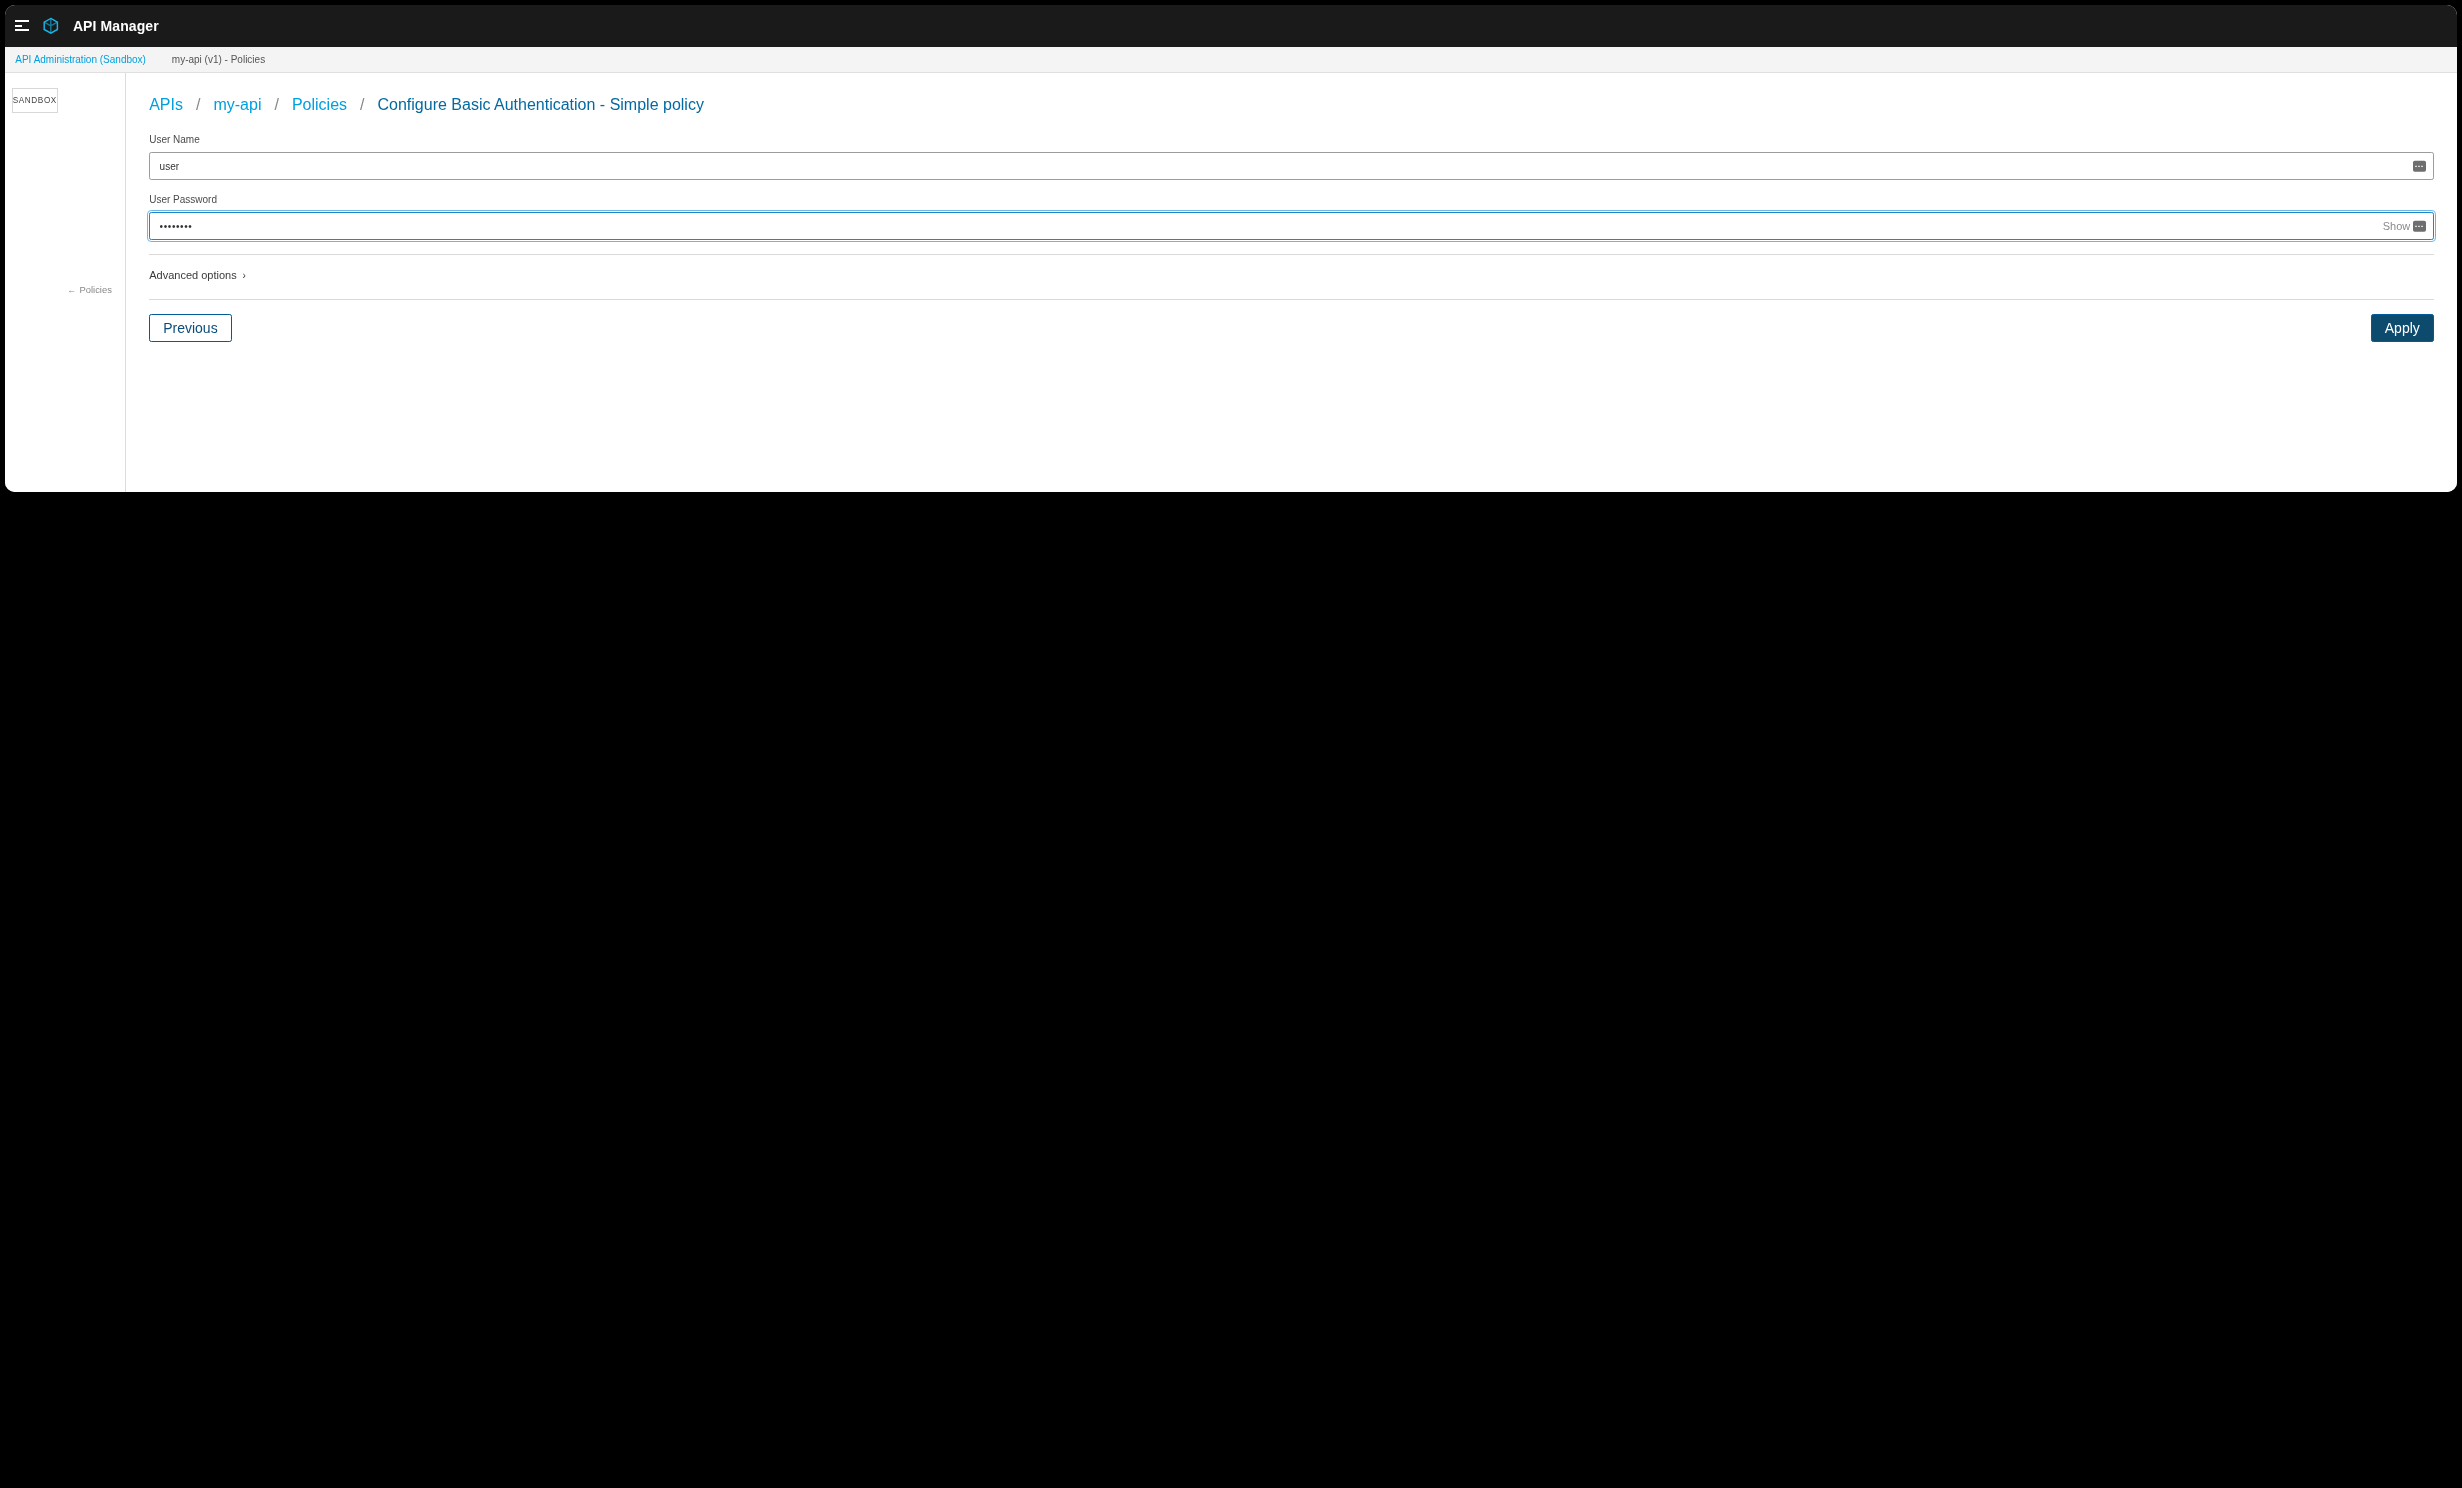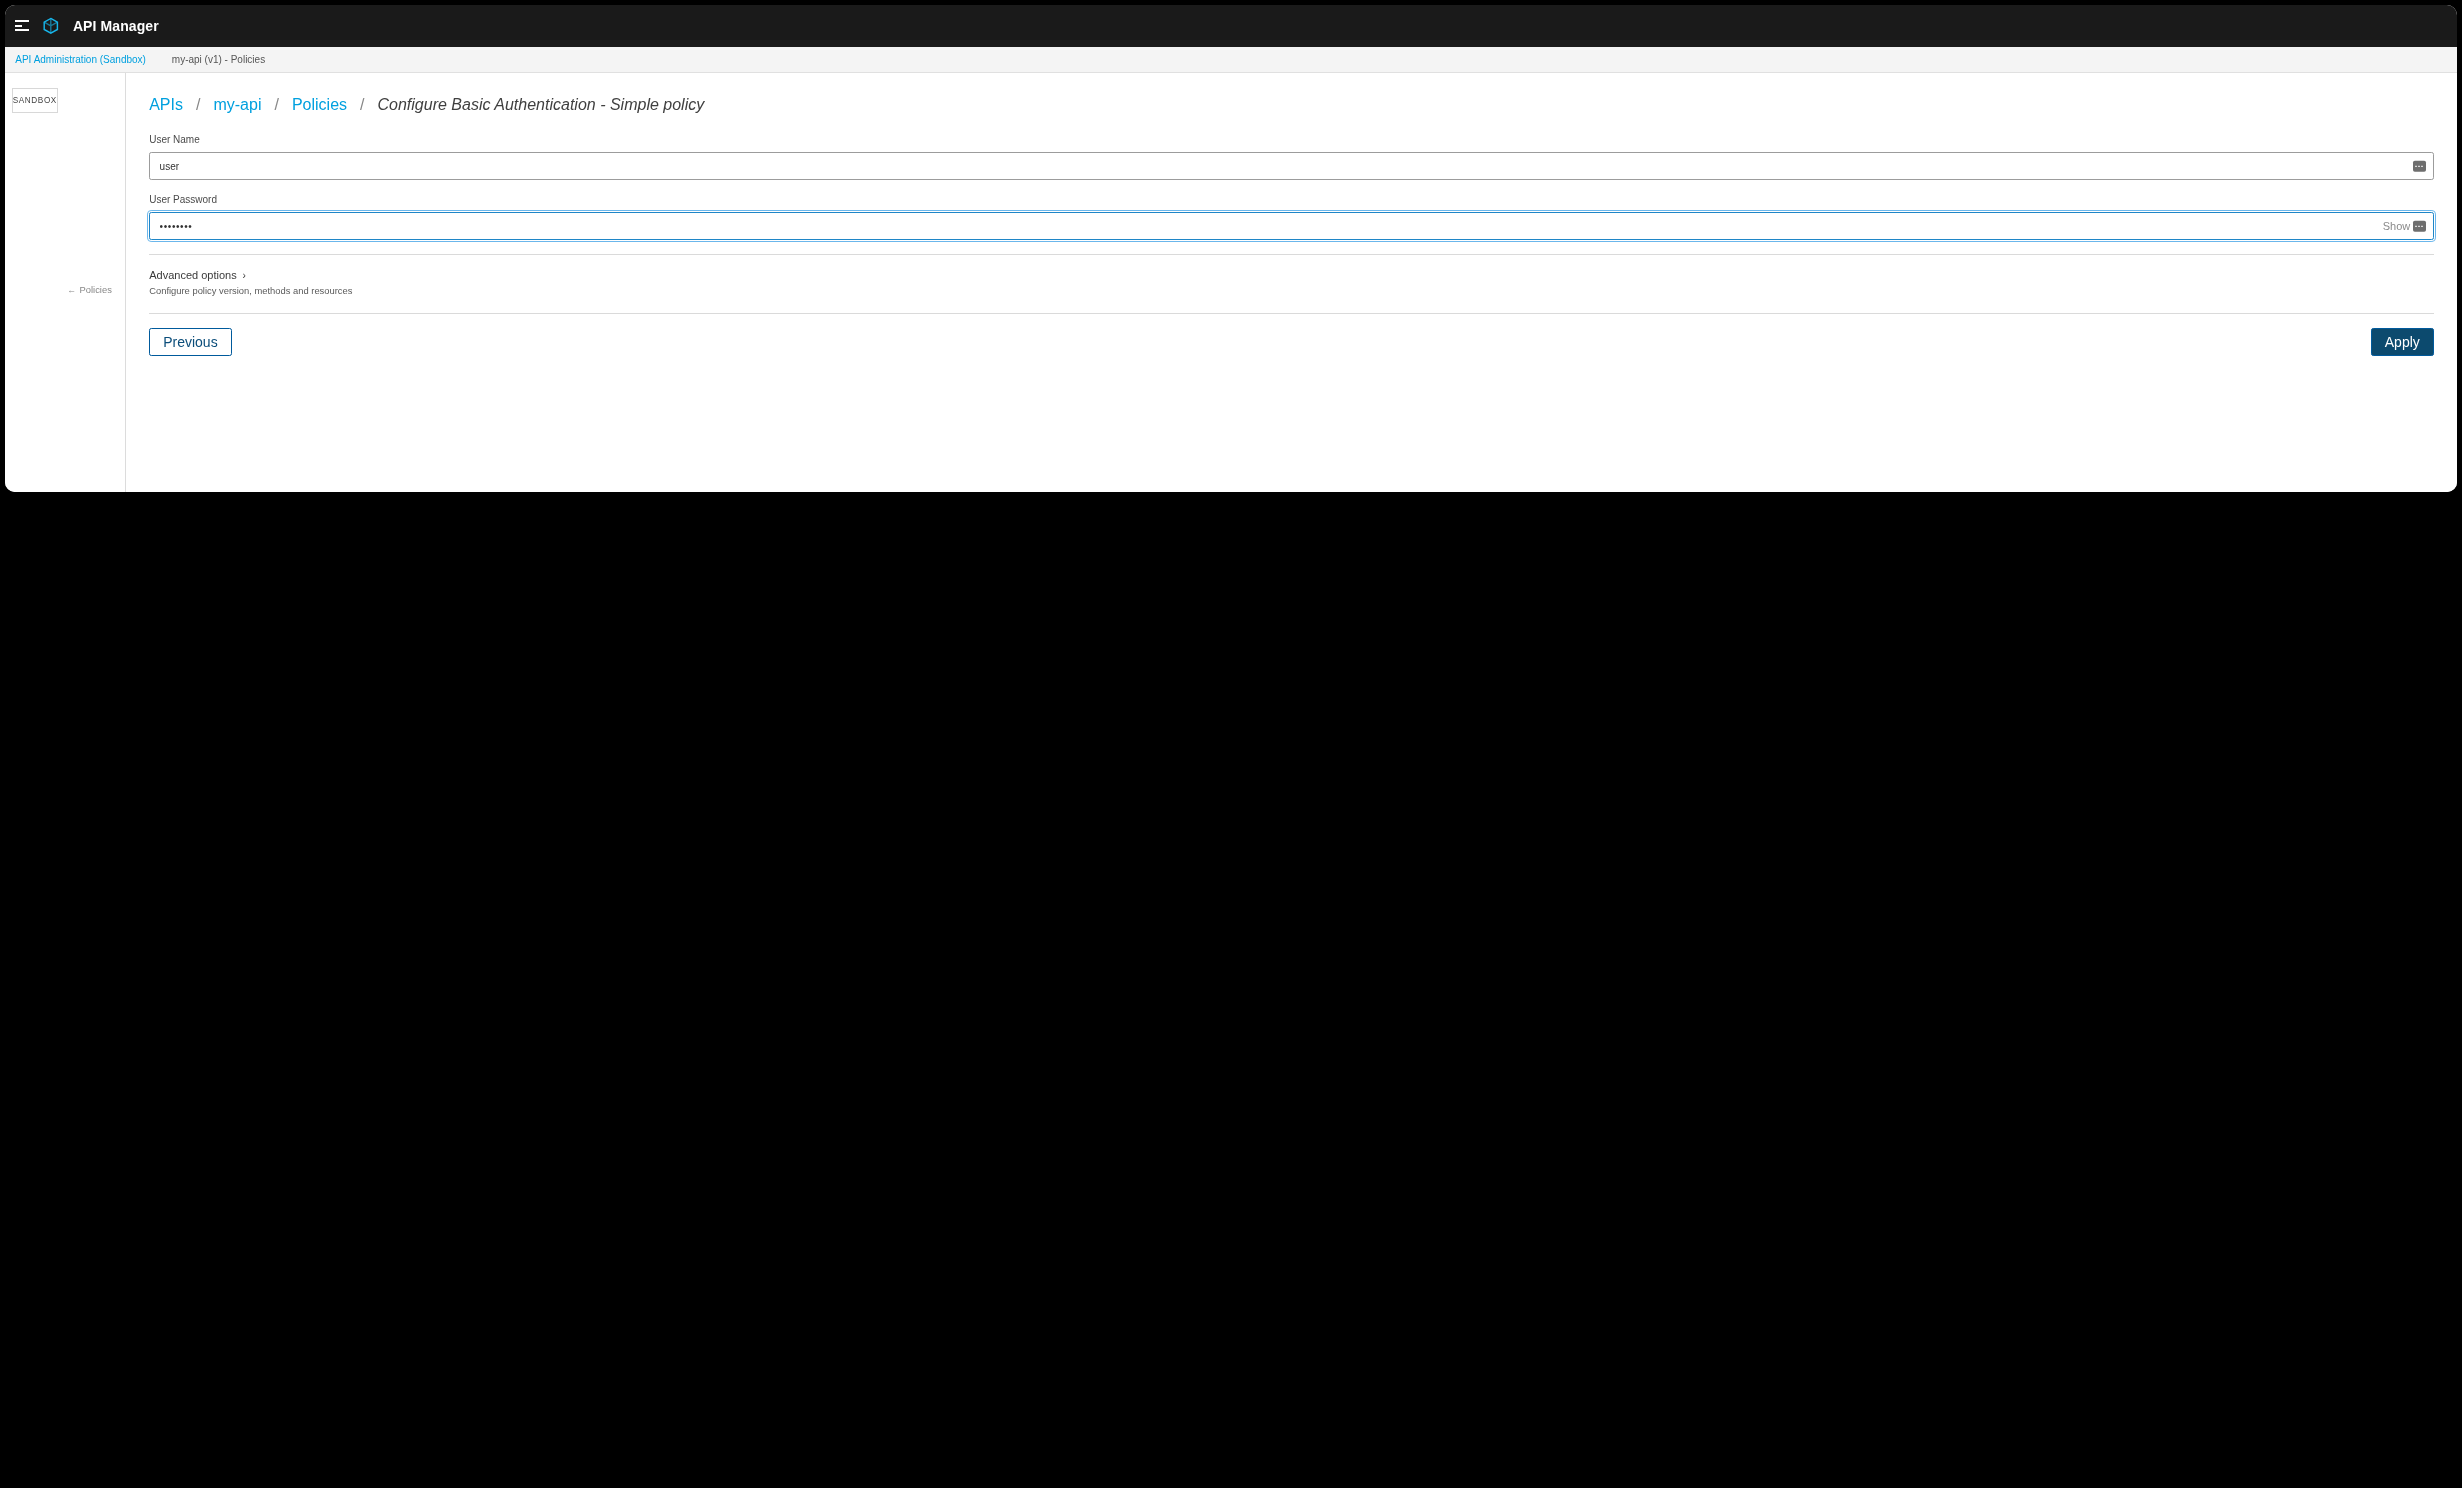--- a/index.html
+++ b/index.html
@@ -119,21 +119,21 @@
     font-size: 16px;
     font-weight: 400;
     display: flex;
     flex-wrap: wrap;
     gap: 13px;
     align-items: center;
     margin-bottom: 20px;
   }
   .page-crumbs .link { color: #00a0df; }
   .page-crumbs .sep { color: #888; }
-  .page-crumbs .curr { color: #404040; font-style: italic; }
+  .page-crumbs .curr { color: #0369a1; }
   .form-field { margin-bottom: 14px; }
   .form-label {
     font-size: 10px;
     color: #4a4a4a;
     margin-bottom: 7px;
     display: block;
   }
   .input-wrap {
     position: relative;
     display: flex;
@@ -309,21 +309,20 @@
         </div>
       </div>
 
       <hr class="rule">
 
       <div>
         <div class="adv-head">
           <span>Advanced options</span>
           <span class="caret">›</span>
         </div>
-        <div class="adv-sub">Configure policy version, methods and resources</div>
       </div>
 
       <hr class="rule" style="margin-top:17.6px;">
 
       <div class="actions">
         <button class="btn btn-outline">Previous</button>
         <button class="btn btn-primary">Apply</button>
       </div>
     </div>
   </div>

